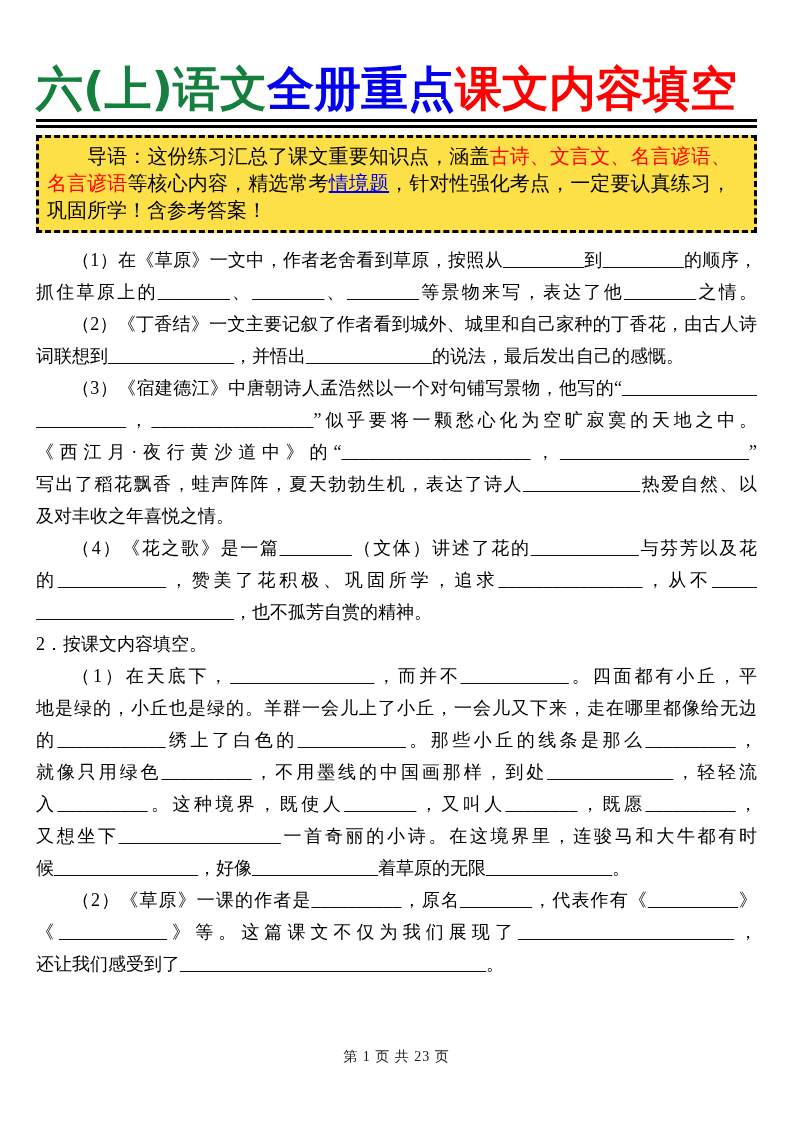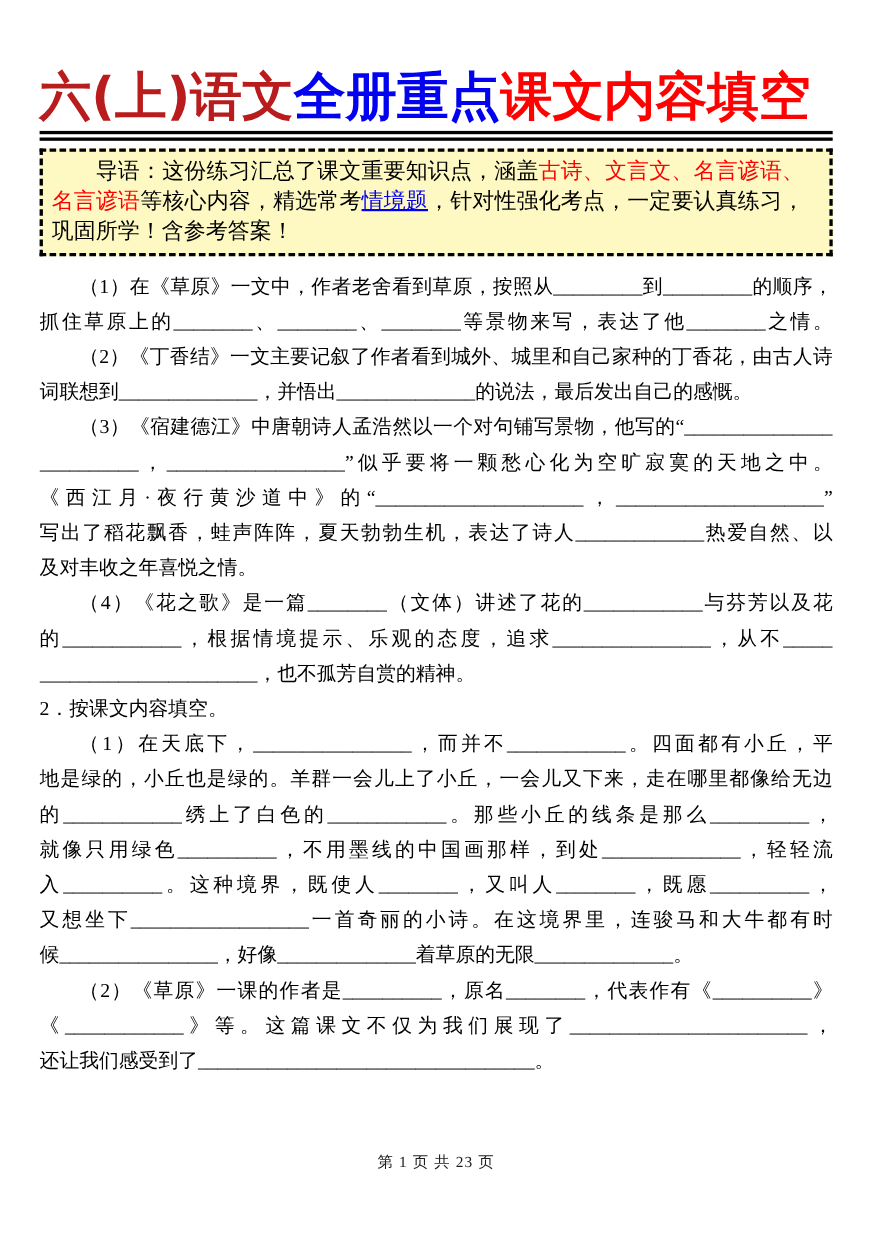--- a/index.html
+++ b/index.html
@@ -17,35 +17,35 @@
   
   .title {
     margin: 62px 0 0 0;
     font-family: "DejaVu Sans", "Liberation Sans", sans-serif;
     font-weight: bold;
     font-size: 47px;
     line-height: 1.15;
     white-space: nowrap;
     letter-spacing: 0;
   }
-  .t-black { color: #b91c1c; }
+  .t-black { color: #15803d; }
   .t-blue  { color: #0202ee; }
   .t-red   { color: #fe0202; }
   .title-rule {
     margin-top: 3px;
     height: 3px;
     border-top: 3px solid #000;
     border-bottom: 3px solid #000;
   }
 
   
   .intro-box {
     margin-top: 7px;
     border: 3px dashed #000000;
-    background: #fef9c3;
+    background: #fde047;
     padding: 5px 23px 6px 8px;
     font-size: 20px;
     line-height: 27px;
   }
   .intro-line { text-align: justify; }
   .intro-line.jl { text-align-last: justify; }
   .ind { text-indent: 2em; }
   .red  { color: #ff0000; }
   .link { color: #0000ee; text-decoration: underline; }
 
@@ -88,21 +88,21 @@
       <div class="line ind jl">（1）在《草原》一文中，作者老舍看到草原，按照从_________到_________的顺序，</div>
       <div class="line jl">抓住草原上的________、________、________等景物来写，表达了他________之情。</div>
       <div class="line ind jl">（2）《丁香结》一文主要记叙了作者看到城外、城里和自己家种的丁香花，由古人诗</div>
       <div class="line">词联想到______________，并悟出______________的说法，最后发出自己的感慨。</div>
       <div class="line ind jl">（3）《宿建德江》中唐朝诗人孟浩然以一个对句铺写景物，他写的“_______________</div>
       <div class="line jl">__________，__________________”似乎要将一颗愁心化为空旷寂寞的天地之中。</div>
       <div class="line jl">《西江月·夜行黄沙道中》的“_____________________，_____________________”</div>
       <div class="line jl">写出了稻花飘香，蛙声阵阵，夏天勃勃生机，表达了诗人_____________热爱自然、以</div>
       <div class="line">及对丰收之年喜悦之情。</div>
       <div class="line ind jl">（4）《花之歌》是一篇________（文体）讲述了花的____________与芬芳以及花</div>
-      <div class="line jl">的____________，根据情境提示、乐观的态度，追求________________，从不_____</div>
+      <div class="line jl">的____________，赞美了花积极、巩固所学，追求________________，从不_____</div>
       <div class="line">______________________，也不孤芳自赏的精神。</div>
       <div class="line">2．按课文内容填空。</div>
       <div class="line ind jl">（1）在天底下，________________，而并不____________。四面都有小丘，平</div>
       <div class="line jl">地是绿的，小丘也是绿的。羊群一会儿上了小丘，一会儿又下来，走在哪里都像给无边</div>
       <div class="line jl">的____________绣上了白色的____________。那些小丘的线条是那么__________，</div>
       <div class="line jl">就像只用绿色__________，不用墨线的中国画那样，到处______________，轻轻流</div>
       <div class="line jl">入__________。这种境界，既使人________，又叫人________，既愿__________，</div>
       <div class="line jl">又想坐下__________________一首奇丽的小诗。在这境界里，连骏马和大牛都有时</div>
       <div class="line">候________________，好像______________着草原的无限______________。</div>
       <div class="line ind jl">（2）《草原》一课的作者是__________，原名________，代表作有《__________》</div>

